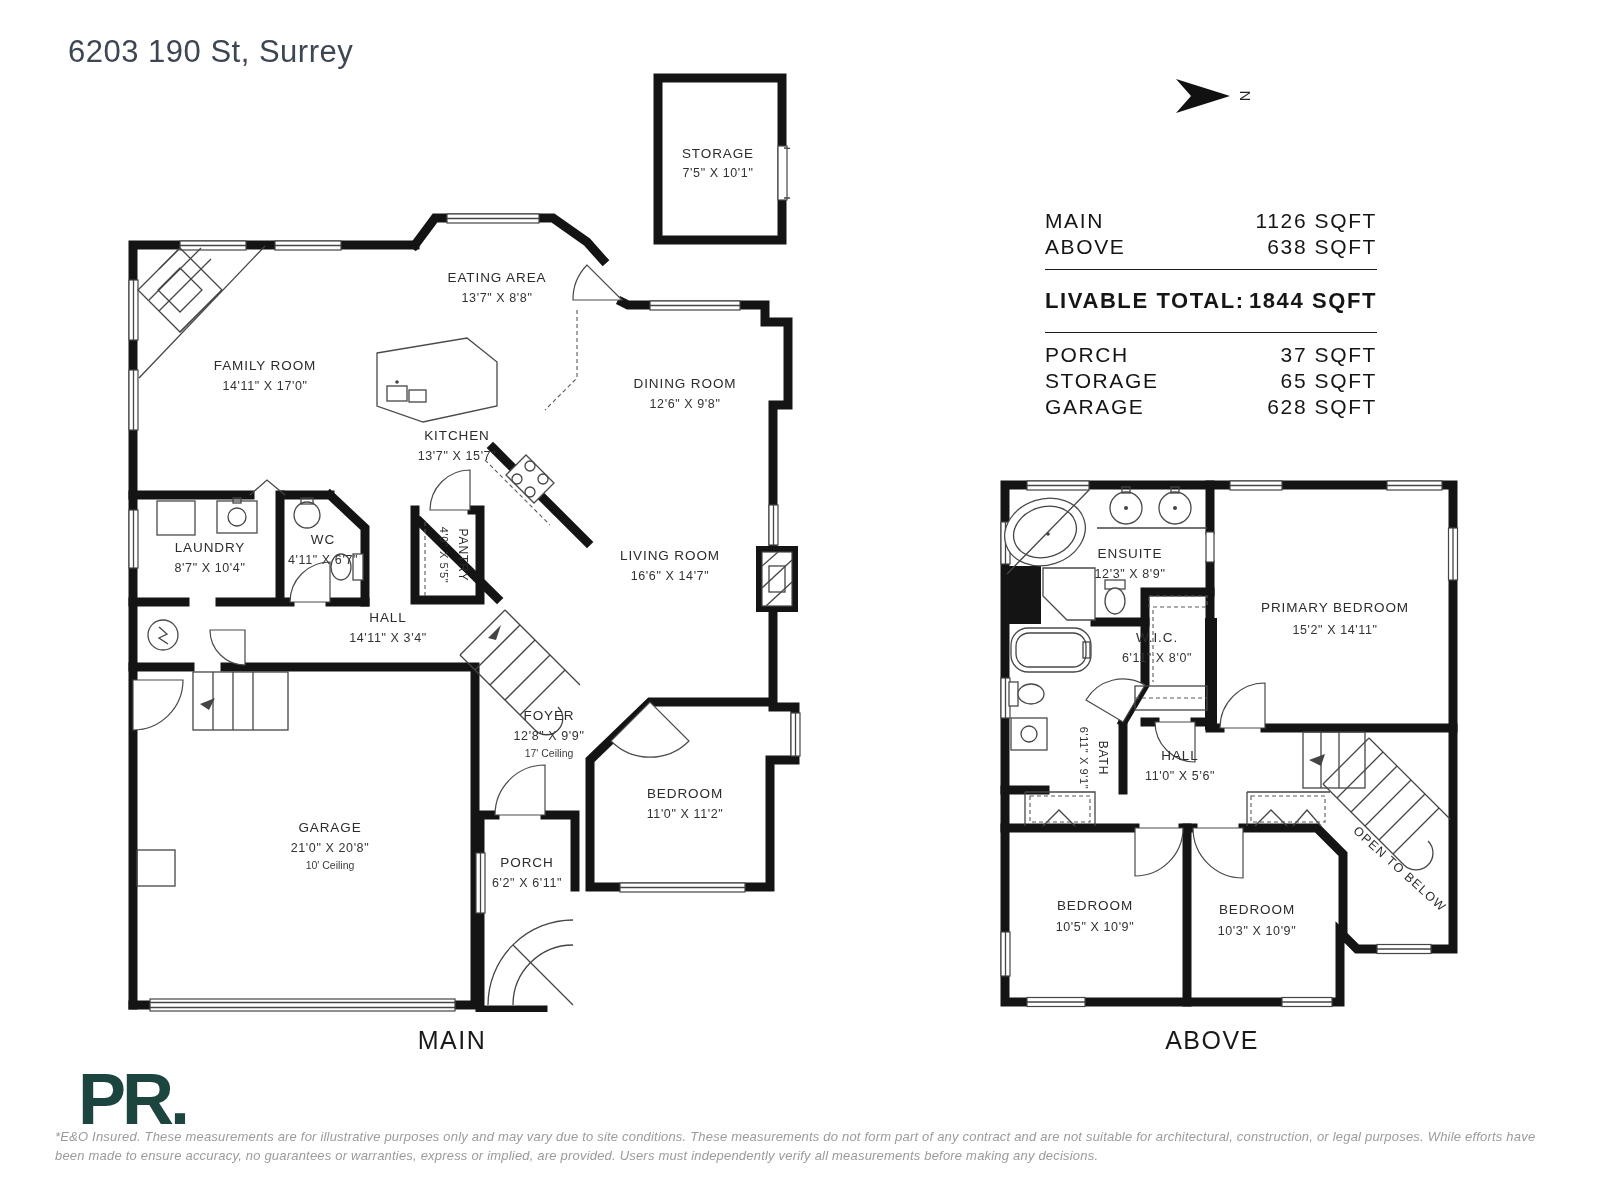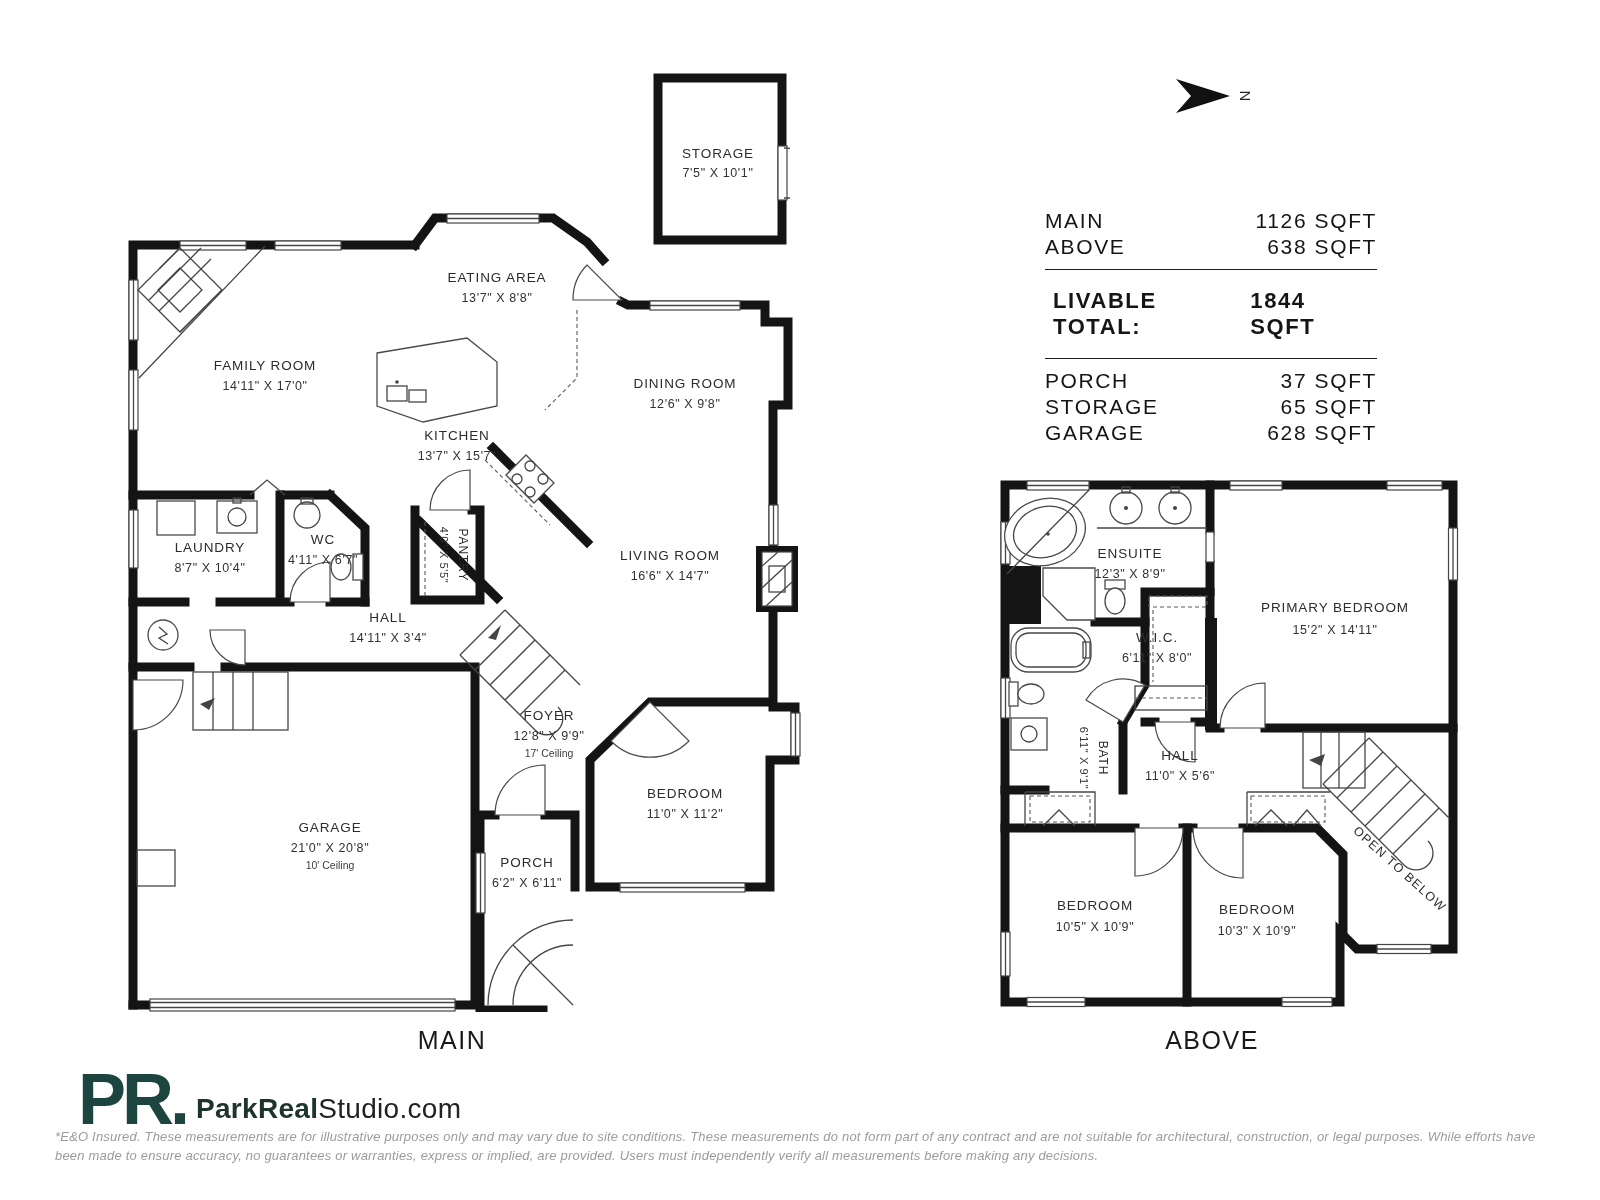--- a/index.html
+++ b/index.html
@@ -5,21 +5,21 @@
   html,body{margin:0;padding:0;background:#fff;}
   .page{position:relative;width:1600px;height:1200px;background:#ffffff;overflow:hidden;
         font-family:"Liberation Sans",sans-serif;}
   .abs{position:absolute;}
   .title{left:68px;top:34px;font-size:31px;font-weight:500;color:#3d4653;letter-spacing:.5px;}
 
   
   .area-table{left:1045px;top:208px;width:332px;color:#151515;}
   .arow{display:flex;justify-content:space-between;font-size:21px;letter-spacing:1.6px;
         line-height:26px;}
-  .arow.total{font-weight:700;font-size:22px;padding:9px 0;margin-left:8px;}
+  .arow.total{font-weight:700;font-size:22px;padding:9px 0;}
   .rule{border-top:1.6px solid #1a1a1a;margin:9px 0;}
 
   
   .floor-label{font-size:25px;letter-spacing:1.5px;color:#191919;font-weight:500;
                text-align:center;width:200px;}
 
   
   svg text{font-family:"Liberation Sans",sans-serif;}
   .wall{stroke:#141414;stroke-width:9;fill:none;stroke-linecap:square;}
   .wallf{fill:#141414;stroke:none;}
@@ -38,20 +38,21 @@
   .brand b{font-weight:700;}
   .brand span{color:#222;font-weight:400;}
   .disclaimer{left:55px;top:1128px;width:1498px;font-size:13px;font-style:italic;
               color:#9b9b9b;line-height:1.45;letter-spacing:.2px;}
 </style>
 </head>
 <body>
 
 <div class="page">
 
+  <div class="abs title">6203 190 St, Surrey</div>
 
   <svg class="abs" style="left:1172px;top:76px" width="120" height="46" viewBox="0 0 120 46">
     <polygon points="4,3 58,20 4,37 19,20" fill="#111"></polygon>
     <text x="72" y="20" transform="rotate(90 72 20)" text-anchor="middle" dominant-baseline="middle" font-size="15" fill="#222">N</text>
   </svg>
 
   <div class="abs area-table">
     <div class="arow">
       <span>MAIN</span>
       <span>1126 SQFT</span>
@@ -385,18 +386,15 @@
       <text x="412" y="402" transform="rotate(42 412 402)" class="rname" style="font-size:12.5px;letter-spacing:1.2px">OPEN TO BELOW</text>
     </g>
   </svg>
 
   <div class="abs floor-label" style="left:352px;top:1026px">MAIN</div>
   <div class="abs floor-label" style="left:1112px;top:1026px">ABOVE</div>
 
   <svg class="abs logo-mark" width="115" height="78" viewBox="0 0 115 78">
     <text x="0" y="66" font-size="72" font-weight="700" fill="#1d453f" letter-spacing="-4">PR.</text>
   </svg>
-  <div class="abs brand">
-    <b>ParkReal</b><span>Studio.com</span>
-  </div>
 
   <div class="abs disclaimer">*E&amp;O Insured. These measurements are for illustrative purposes only and may vary due to site conditions. These measurements do not form part of any contract and are not suitable for architectural, construction, or legal purposes. While efforts have been made to ensure accuracy, no guarantees or warranties, express or implied, are provided. Users must independently verify all measurements before making any decisions.</div>
 </div>
 
 </body></html>

